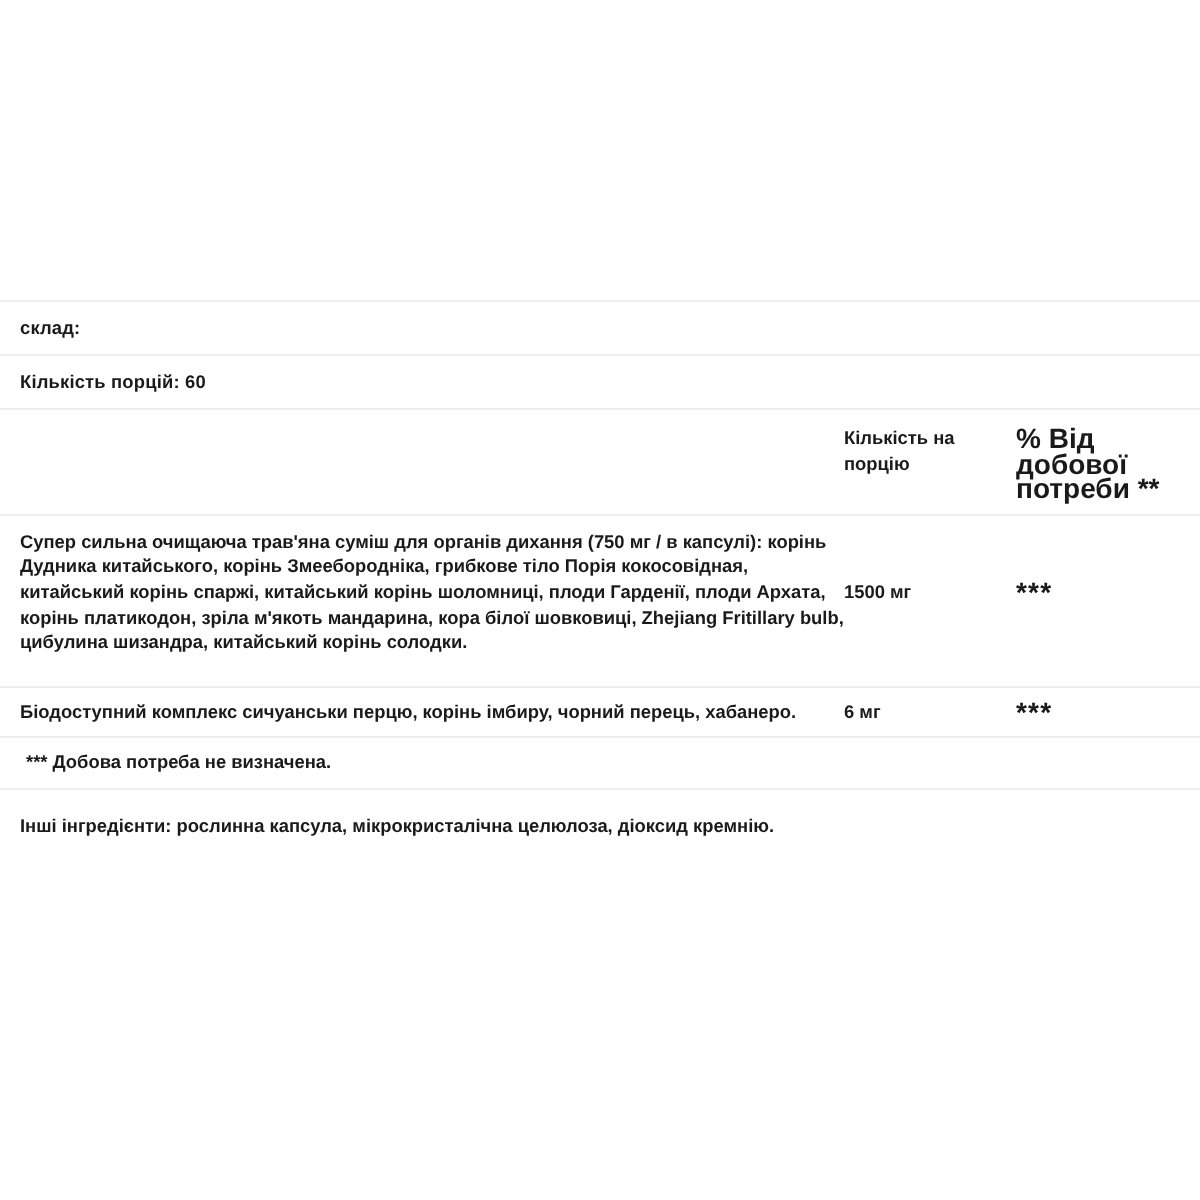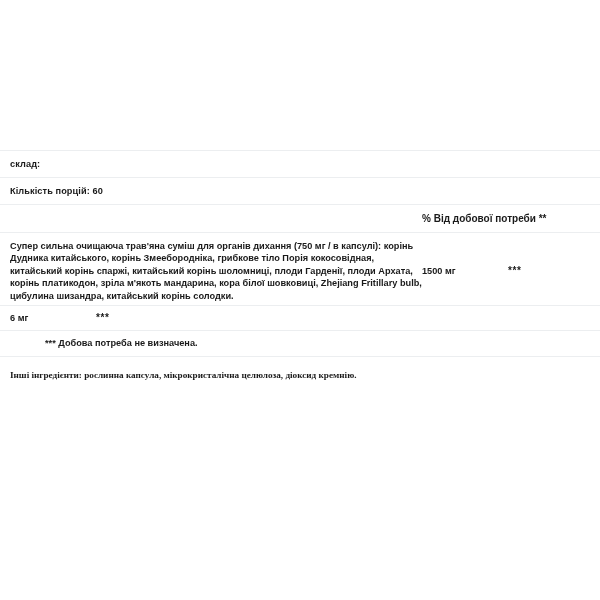--- a/index.html
+++ b/index.html
@@ -68,36 +68,36 @@
   .c-amount {
     width: 86px;
     flex: 0 0 86px;
     font-size: 9.2px;
     font-weight: bold;
     line-height: 12.6px;
     color: #1a1a1a;
   }
   .c-dv {
     flex: 1 1 auto;
-    font-size: 10px;
+    font-size: 14px;
     font-weight: bold;
     line-height: 12.6px;
     color: #1a1a1a;
   }
   .hdr {
     padding-top: 8px;
     padding-bottom: 6px;
   }
   .hdr .c-name { min-height: 1px; }
   .hdr .c-amount, .hdr .c-dv {
     line-height: 12.6px;
   }
   .ing-row {
     padding-top: 7px;
-    padding-bottom: 2px;
+    padding-bottom: 15px;
     align-items: center;
   }
   .ing-row .c-amount,
   .ing-row .c-dv {
     align-self: center;
   }
   .ing-row-2 {
     padding-top: 6px;
     padding-bottom: 6px;
     align-items: center;
@@ -115,23 +115,23 @@
   .footer-block {
     padding: 0 10px;
   }
   .f-para {
     font-size: 9.2px;
     font-weight: bold;
     line-height: 13px;
     color: #1a1a1a;
     padding-top: 10px;
   }
-  .f-para.first { padding-top: 12px; font-family: Liberation Serif, serif; }
+  .f-para.first { padding-top: 12px; }
   .f-warn { padding-top: 12px; padding-bottom: 2px; }
-  .pad-left-star { padding-left: 3px; margin-left: 32px; }
+  .pad-left-star { padding-left: 3px; }
 </style>
 </head>
 <body>
 
 <div class="page">
 
   <div class="spacer-top"></div>
 
   <div class="panel">
 
@@ -139,30 +139,32 @@
       <div class="line">склад:</div>
     </div>
 
 
     <div class="row r-serving">
       <div class="line">Кількість порцій: 60</div>
     </div>
 
     <div class="trow hdr">
       <div class="c-name"></div>
+      <div class="c-amount">Кількість на порцію</div>
       <div class="c-dv">% Від добової потреби **</div>
     </div>
 
     <div class="trow ing-row">
       <div class="c-name">Супер сильна очищаюча трав'яна суміш для органів дихання (750 мг / в капсулі): корінь Дудника китайського, корінь Змеебородніка, грибкове тіло Порія кокосовідная, китайський корінь спаржі, китайський корінь шоломниці, плоди Гарденії, плоди Архата, корінь платикодон, зріла м'якоть мандарина, кора білої шовковиці, Zhejiang Fritillary bulb, цибулина шизандра, китайський корінь солодки.</div>
       <div class="c-amount">1500 мг</div>
       <div class="c-dv stars">***</div>
     </div>
 
     <div class="trow ing-row-2">
+      <div class="c-name">Біодоступний комплекс сичуанськи перцю, корінь імбиру, чорний перець, хабанеро.</div>
       <div class="c-amount">6 мг</div>
       <div class="c-dv stars">***</div>
     </div>
 
     <div class="note-row">
       <span class="pad-left-star">*** Добова потреба не визначена.</span>
     </div>
 
     <div class="footer-block">
       <div class="f-para first">Інші інгредієнти: рослинна капсула, мікрокристалічна целюлоза, діоксид кремнію.</div>

